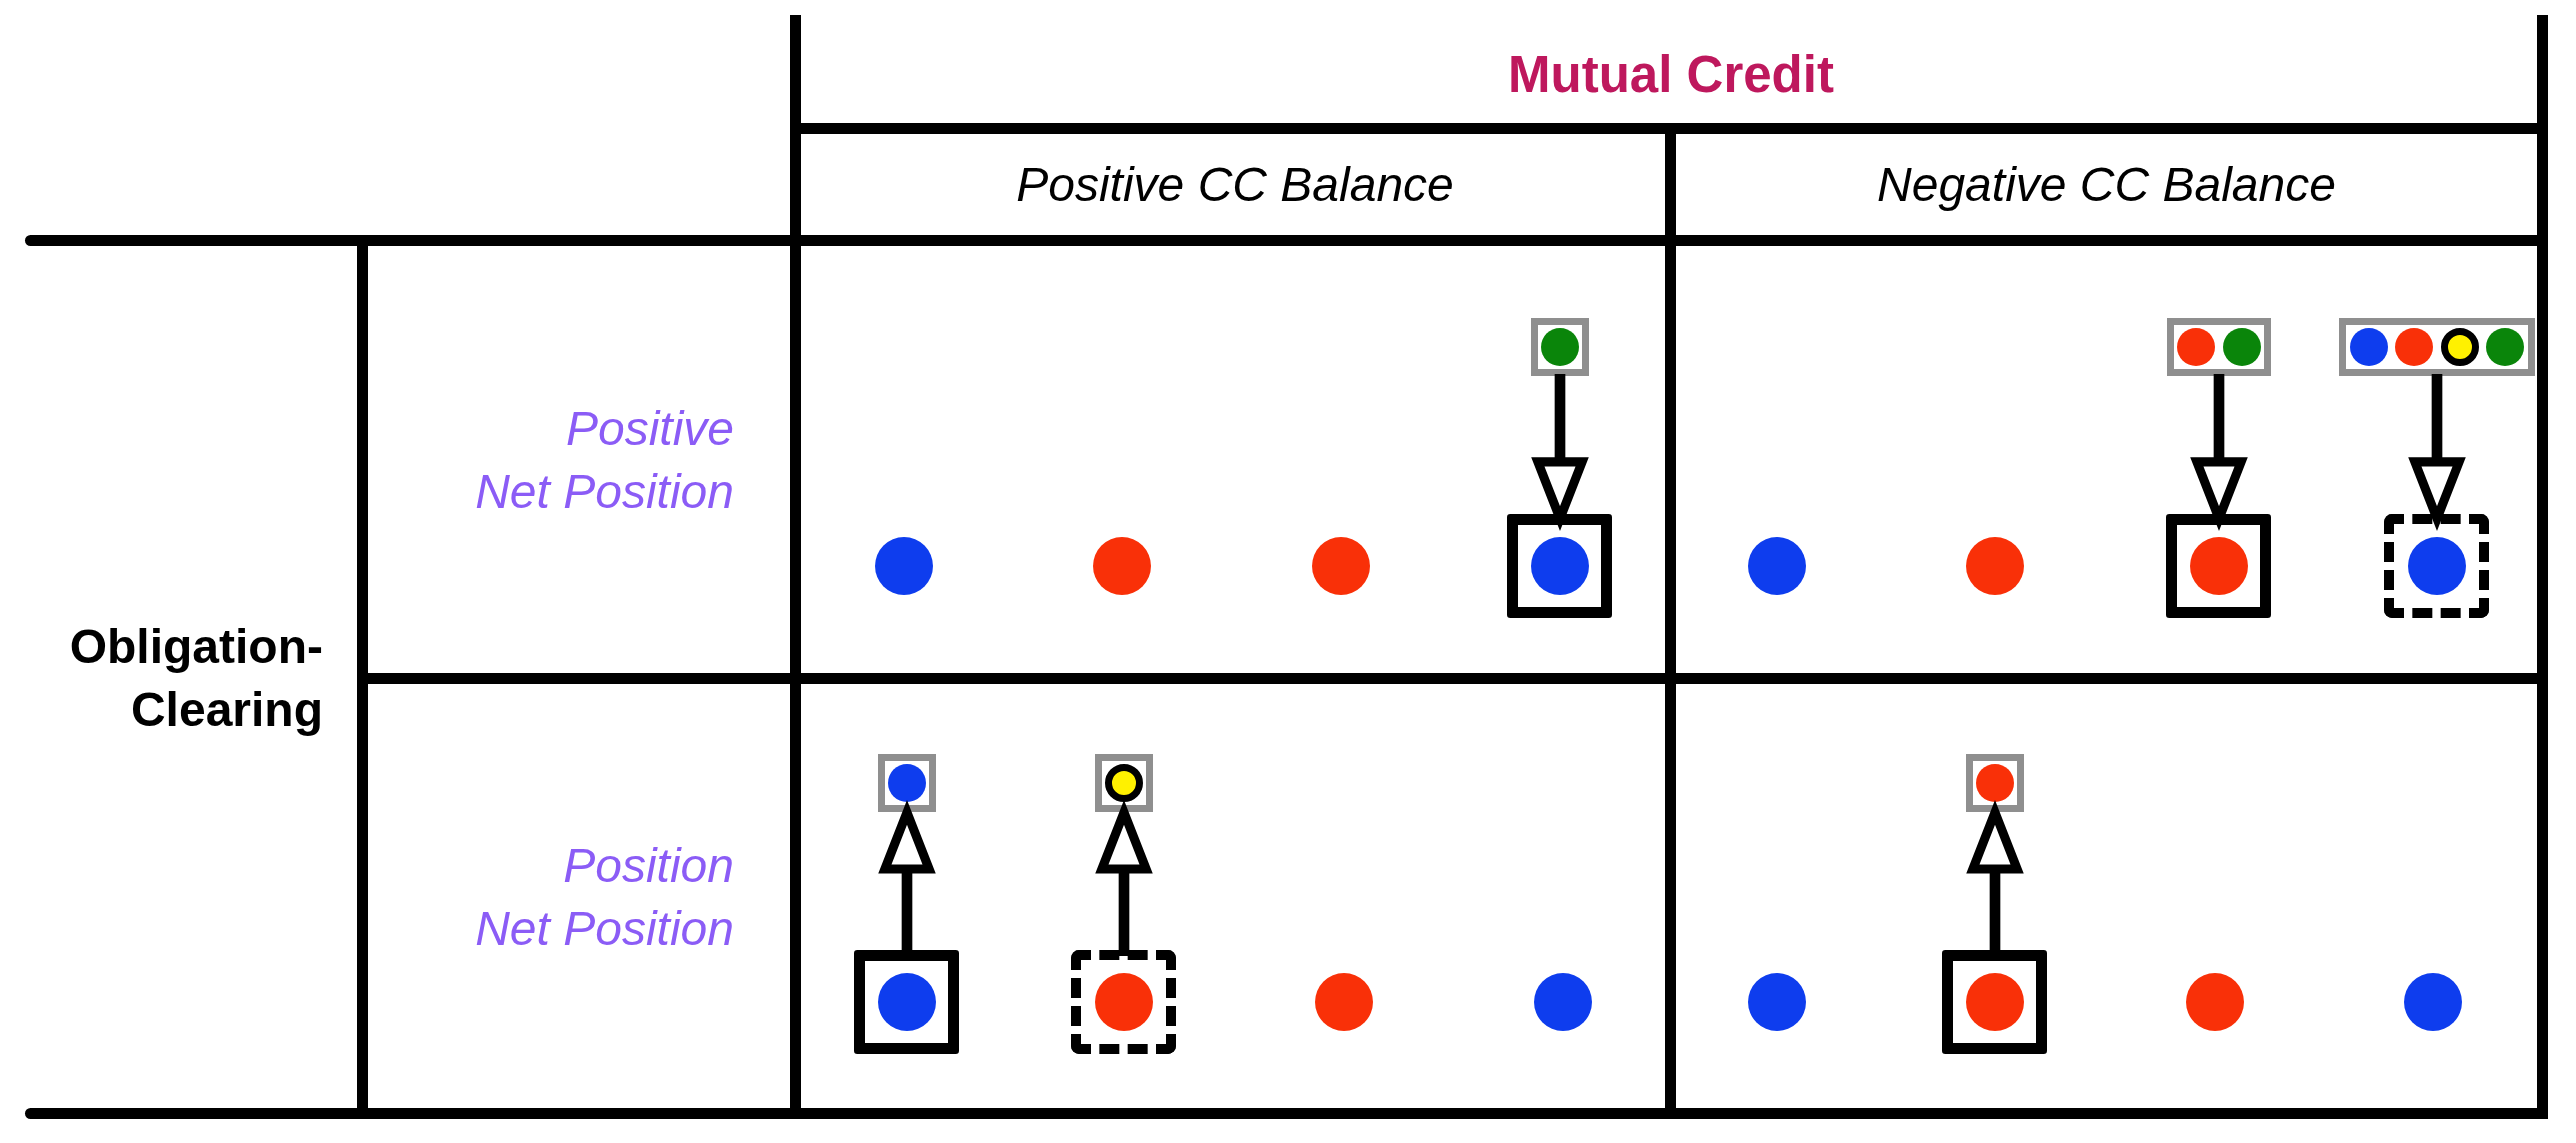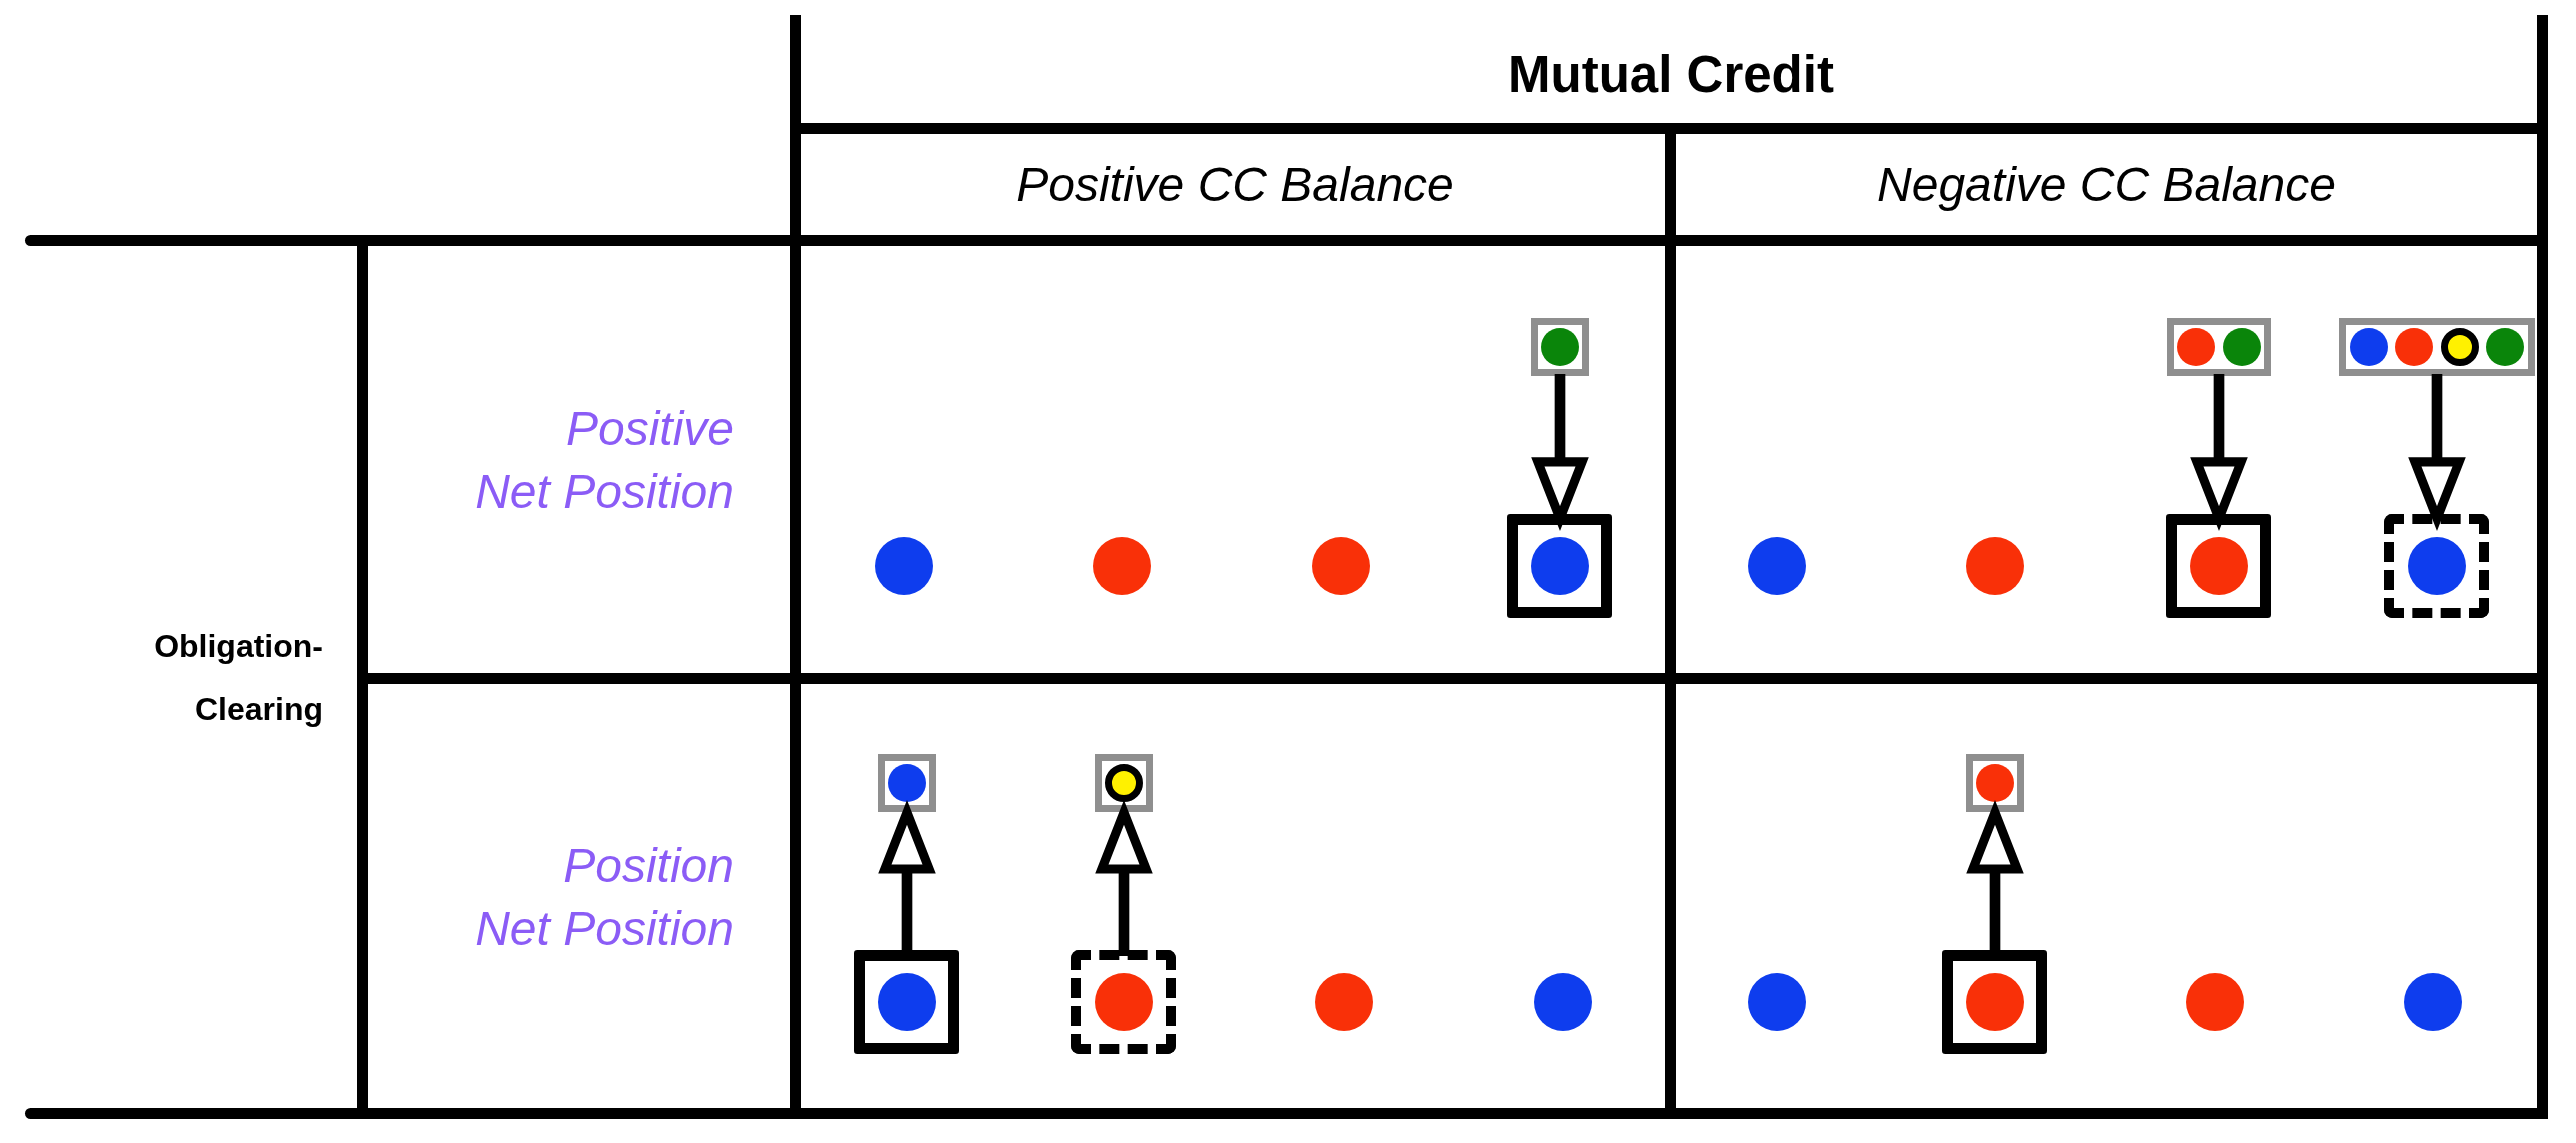--- a/index.html
+++ b/index.html
@@ -1,23 +1,23 @@
 <!DOCTYPE html>
 <html style="font-size:13px"><head>
 <meta charset="utf-8">
 <style>
   html,body{margin:0;padding:0;background:#ffffff;}
   body{width:2576px;height:1144px;position:relative;font-family:"Liberation Sans",sans-serif;}
   #canvas{position:absolute;left:0;top:0;width:2576px;height:1144px;background:#ffffff;overflow:hidden;}
   .line{position:absolute;background:#000;}
   .cap-left{border-radius:6.6px 0 0 6.6px;}
-  .title{position:absolute;font-weight:bold;font-size:51px;color:#000000;display:flex;align-items:center;justify-content:center;}
+  .title{position:absolute;font-weight:bold;font-size:51px;color:#be185d;display:flex;align-items:center;justify-content:center;}
   .colhead{position:absolute;font-style:italic;font-size:48px;color:#000;display:flex;align-items:center;justify-content:center;}
   .rowlabel{position:absolute;font-style:italic;font-size:48px;line-height:63px;color:#8b5cf6;text-align:right;}
-  .grouplabel{position:absolute;font-weight:bold;font-size:32px;line-height:63px;color:#000;text-align:right;}
+  .grouplabel{position:absolute;font-weight:bold;font-size:48px;line-height:63px;color:#000;text-align:right;}
   .dot{position:absolute;width:58px;height:58px;border-radius:50%;}
   .frame{position:absolute;width:105px;height:104px;box-sizing:border-box;background:transparent;}
   .frame.solid{border:11.5px solid #000;border-radius:3.3px;}
   .frame.dashed{border:10.7px dashed #000;border-radius:8.2px;}
   .minibox{position:absolute;height:58px;box-sizing:border-box;border:7.4px solid #8F8F8F;background:#fff;
            display:flex;align-items:center;justify-content:center;gap:7.4px;}
   .minidot{width:38px;height:38px;border-radius:50%;flex:0 0 auto;}
   .minidot.ringed{box-sizing:border-box;border:7.4px solid #000;}
   .arrow{position:absolute;overflow:visible;}
 </style>

